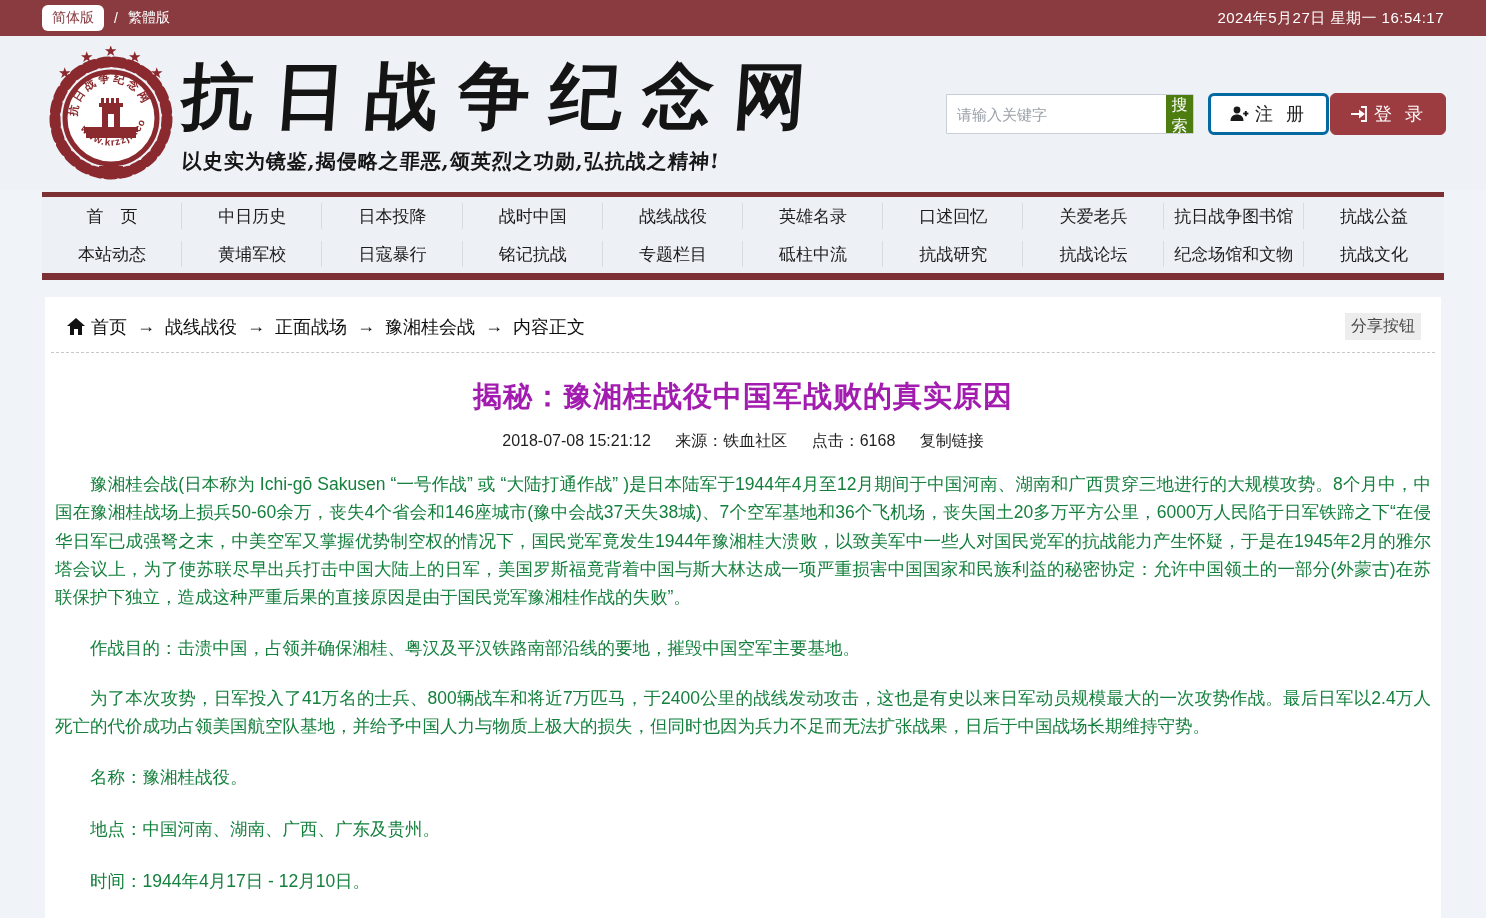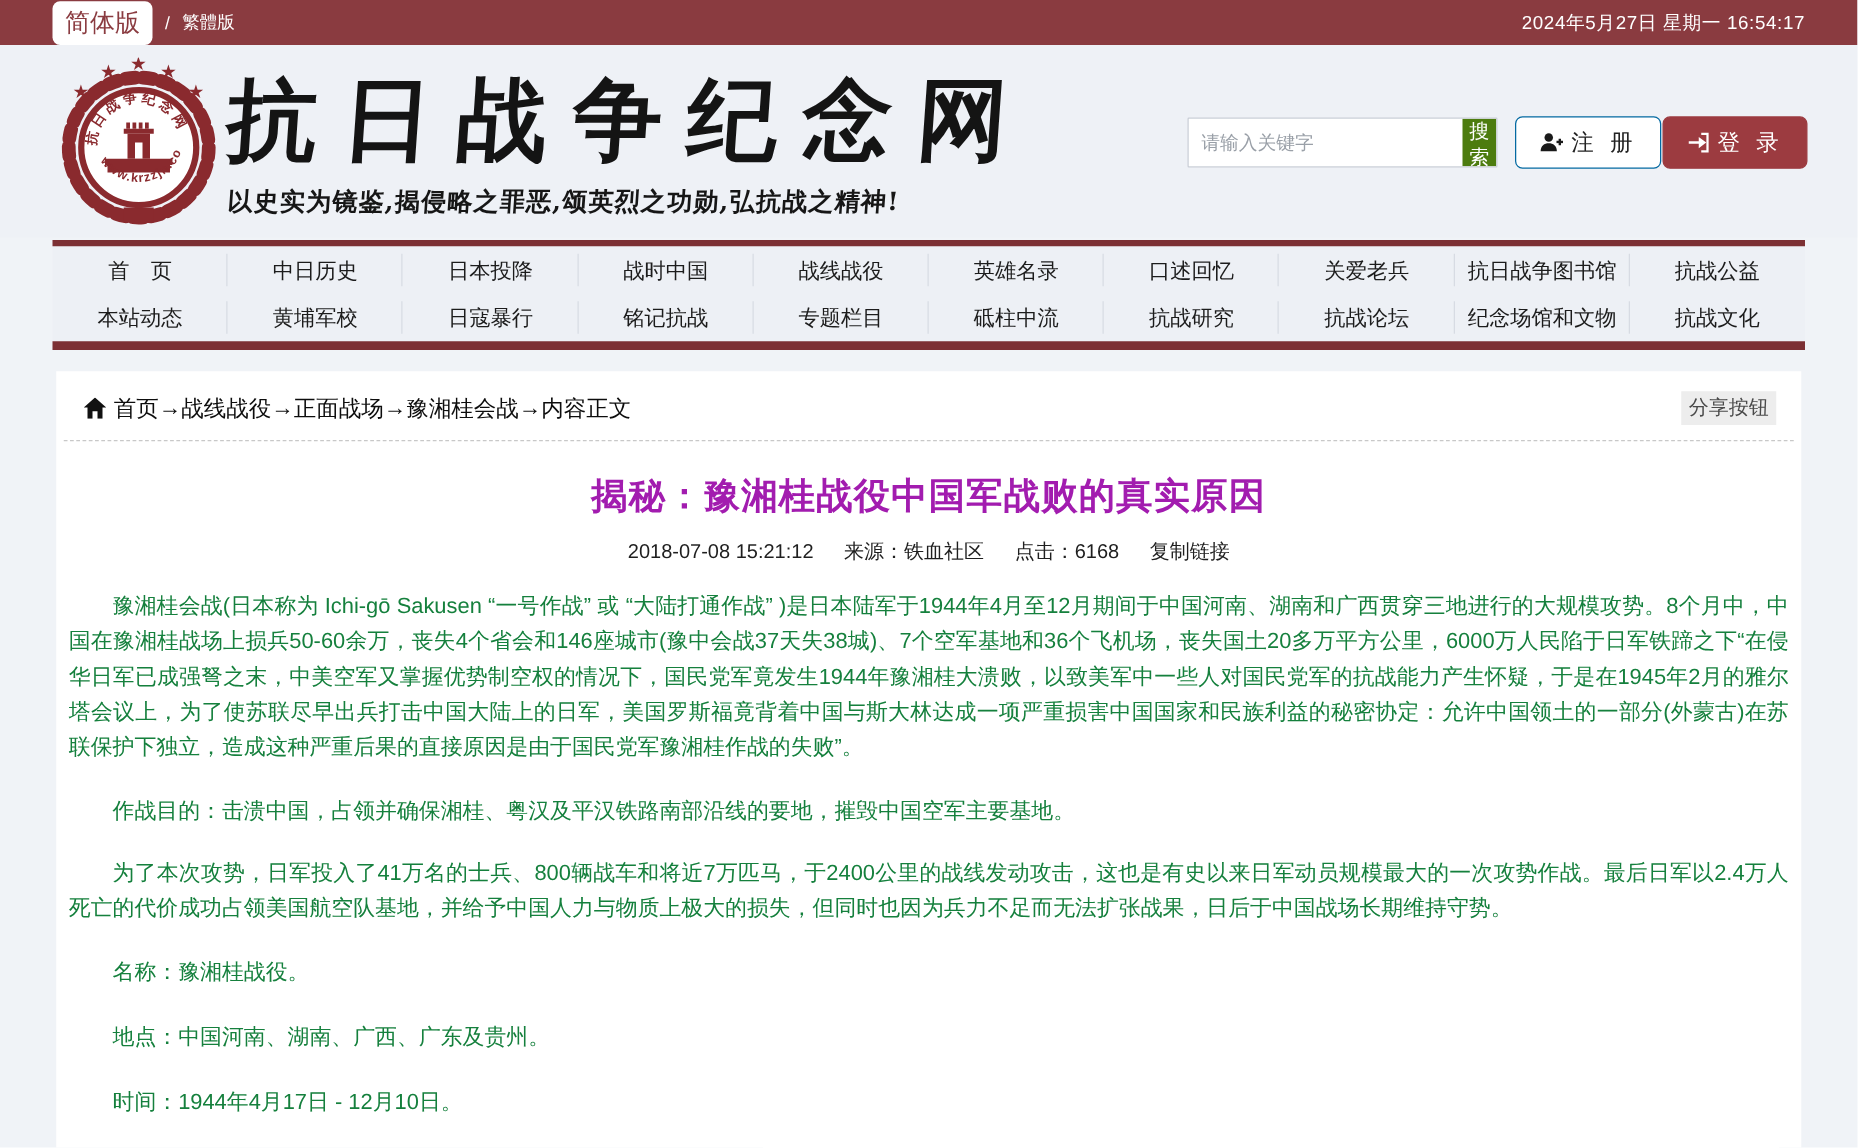--- a/index.html
+++ b/index.html
@@ -12,21 +12,21 @@
   }
   
   .topbar {
     height:36px; background:#8a3b40;
     display:flex; align-items:center; justify-content:space-between;
     padding:0 42px; color:#fff; font-size:14px;
   }
   .topbar-left { display:flex; align-items:center; gap:10px; }
   .lang-pill {
     background:#fff; color:#8a3b40; border-radius:6px;
-    padding:4px 10px; font-size:20px; cursor:pointer;
+    padding:4px 10px; font-size:14px; cursor:pointer;
   }
   .lang-plain { color:#fff; cursor:pointer; }
   .lang-sep { color:#fff; }
   .topbar-datetime { font-size:15px; letter-spacing:.5px; }
 
   
   .header { height:154px; background:#eef1f6; position:relative; }
   .logo { position:absolute; left:44px; top:10px; width:134px; height:134px; }
   .title-block { position:absolute; left:182px; top:14px; }
   .site-title {
@@ -52,21 +52,21 @@
   .searchbox input::placeholder { color:#9aa0a8; }
   .search-btn {
     width:60px; background:#4d7c0f; color:#fff; border:none; font-size:16px;
     cursor:pointer; font-family:inherit;text-align:center;
   }
   .reg-btn, .login-btn {
     height:42px; border-radius:6px; font-size:18px; letter-spacing:4px;
     display:flex; align-items:center; justify-content:center; gap:6px;
     cursor:pointer; font-family:inherit; padding:0 18px;
   }
-  .reg-btn { margin-left:14px; background:#fff; border:1px solid #0369a1; color:#222; }
+  .reg-btn { margin-left:14px; background:#fff; border:3px solid #0369a1; color:#222; }
   .login-btn { margin-left:1px; background:#9c3b40; border:1px solid #9c3b40; color:#fff;text-align:right; }
   .btn-ico { display:inline-flex; }
 
   
   .nav {
     margin:2px 42px 0; border-top:5px solid #7c3034; border-bottom:7px solid #7c3034;
     background:#edf0f5;
   }
   .nav-row { display:grid; grid-template-columns:repeat(10,1fr); height:38px; }
   .nav-item {
@@ -79,21 +79,21 @@
 
   
   .content-card {
     margin:17px 45px 0; background:#fff; min-height:605px;
     padding:8px 6px 24px;
   }
   .breadcrumb-row {
     display:flex; justify-content:space-between; align-items:center;
     padding:8px 14px 12px 16px; border-bottom:1px dashed #c8c8c8;
   }
-  .breadcrumb { display:flex; align-items:center; font-size:18px; color:#0d0d0d; }
+  .breadcrumb { display:flex; align-items:center; gap:10px; font-size:18px; color:#0d0d0d; }
   .crumb { cursor:pointer; display:flex; align-items:center; gap:4px; }
   .crumb-arrow { font-weight:bold; font-size:18px; }
   .home-ico { display:inline-flex; margin-right:2px; }
   .share-btn {
     font-size:16px; color:#4a4a4a; background:#ededed; padding:3px 6px; cursor:pointer;
   }
 
   .article { padding:0 4px; }
   .article-title {
     text-align:center; font-size:29px; font-weight:bold; color:#a21caf;

